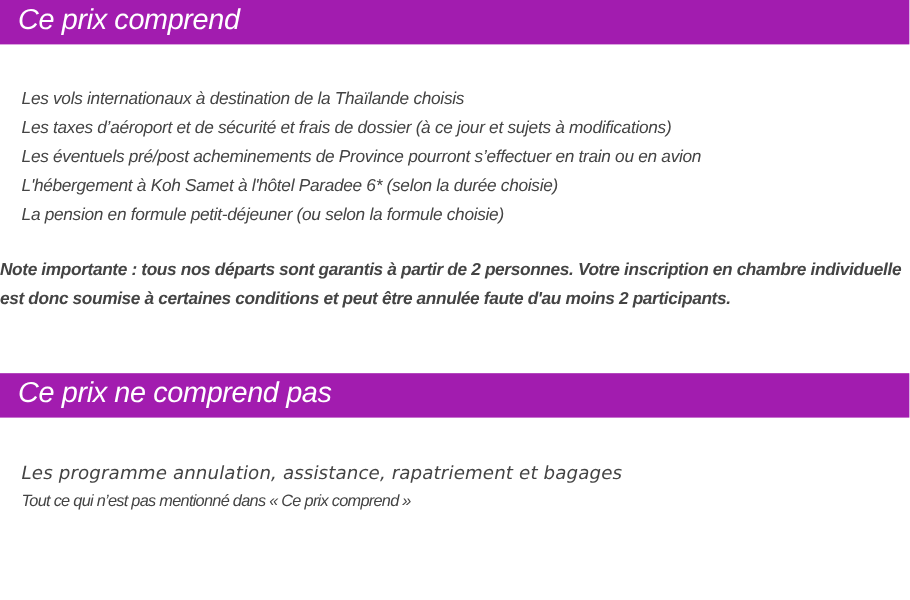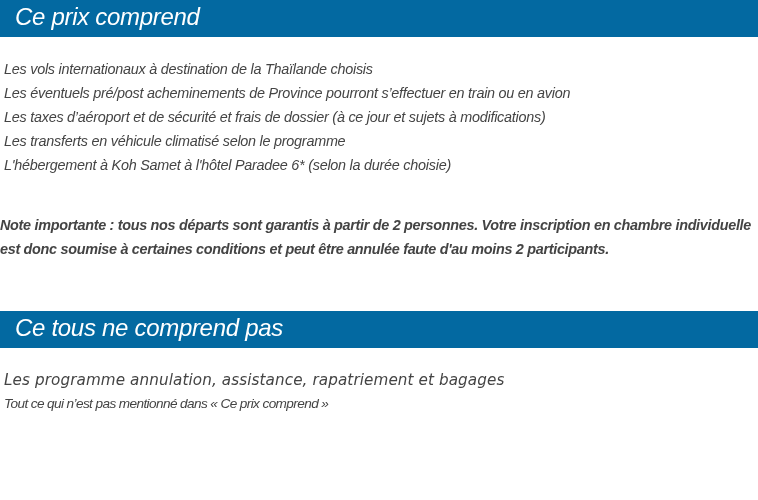--- a/index.html
+++ b/index.html
@@ -13,40 +13,40 @@
       overflow: hidden;
       position: relative;
       font-family: "Liberation Sans", sans-serif;
       color: #444444;
     }
     .section-bar {
       position: absolute;
       left: 0;
       width: 758px;
       height: 37px;
-      background: #0369a1;
+      background: #a21caf;
     }
     .section-bar .title {
       position: absolute;
       left: 15px;
       top: 3px;
       font-family: "Liberation Sans", sans-serif;
       font-style: italic;
       font-size: 24px;
       color: #ffffff;
       letter-spacing: -0.3px;
       white-space: nowrap;
     }
     .bar1 { top: 0; }
     .bar2 { top: 311px; }
 
     .list {
       position: absolute;
       left: 0;
-      margin: 4px;
+      margin: 18px;
       padding: 0;
       list-style: none;
     }
     .list li {
       height: 24px;
       line-height: 24px;
       font-family: "Liberation Sans", sans-serif;
       font-style: italic;
       font-size: 14.4px;
       color: #444444;
@@ -83,28 +83,28 @@
   </style>
 </head>
 <body>
 
 <div class="section-bar bar1">
   <span class="title">Ce prix comprend</span>
 </div>
 
 <ul class="list list1">
   <li>Les vols internationaux à destination de la Thaïlande choisis</li>
+  <li>Les taxes d’aéroport et de sécurité et frais de dossier (à ce jour et sujets à modifications)</li>
   <li>Les éventuels pré/post acheminements de Province pourront s’effectuer en train ou en avion</li>
-  <li>Les taxes d’aéroport et de sécurité et frais de dossier (à ce jour et sujets à modifications)</li>
-  <li>Les transferts en véhicule climatisé selon le programme</li>
   <li>L'hébergement à Koh Samet à l'hôtel Paradee 6* (selon la durée choisie)</li>
+  <li>La pension en formule petit-déjeuner (ou selon la formule choisie)</li>
 </ul>
 
 <p class="note">Note importante : tous nos départs sont garantis à partir de 2 personnes. Votre inscription en chambre individuelle est donc soumise à certaines conditions et peut être annulée faute d'au moins 2 participants.</p>
 
 <div class="section-bar bar2">
-  <span class="title">Ce tous ne comprend pas</span>
+  <span class="title">Ce prix ne comprend pas</span>
 </div>
 
 <ul class="list list2">
   <li class="alt-font">Les programme annulation, assistance, rapatriement et bagages</li>
   <li class="condensed">Tout ce qui n’est pas mentionné dans « Ce prix comprend »</li>
 </ul>
 
 </body></html>

